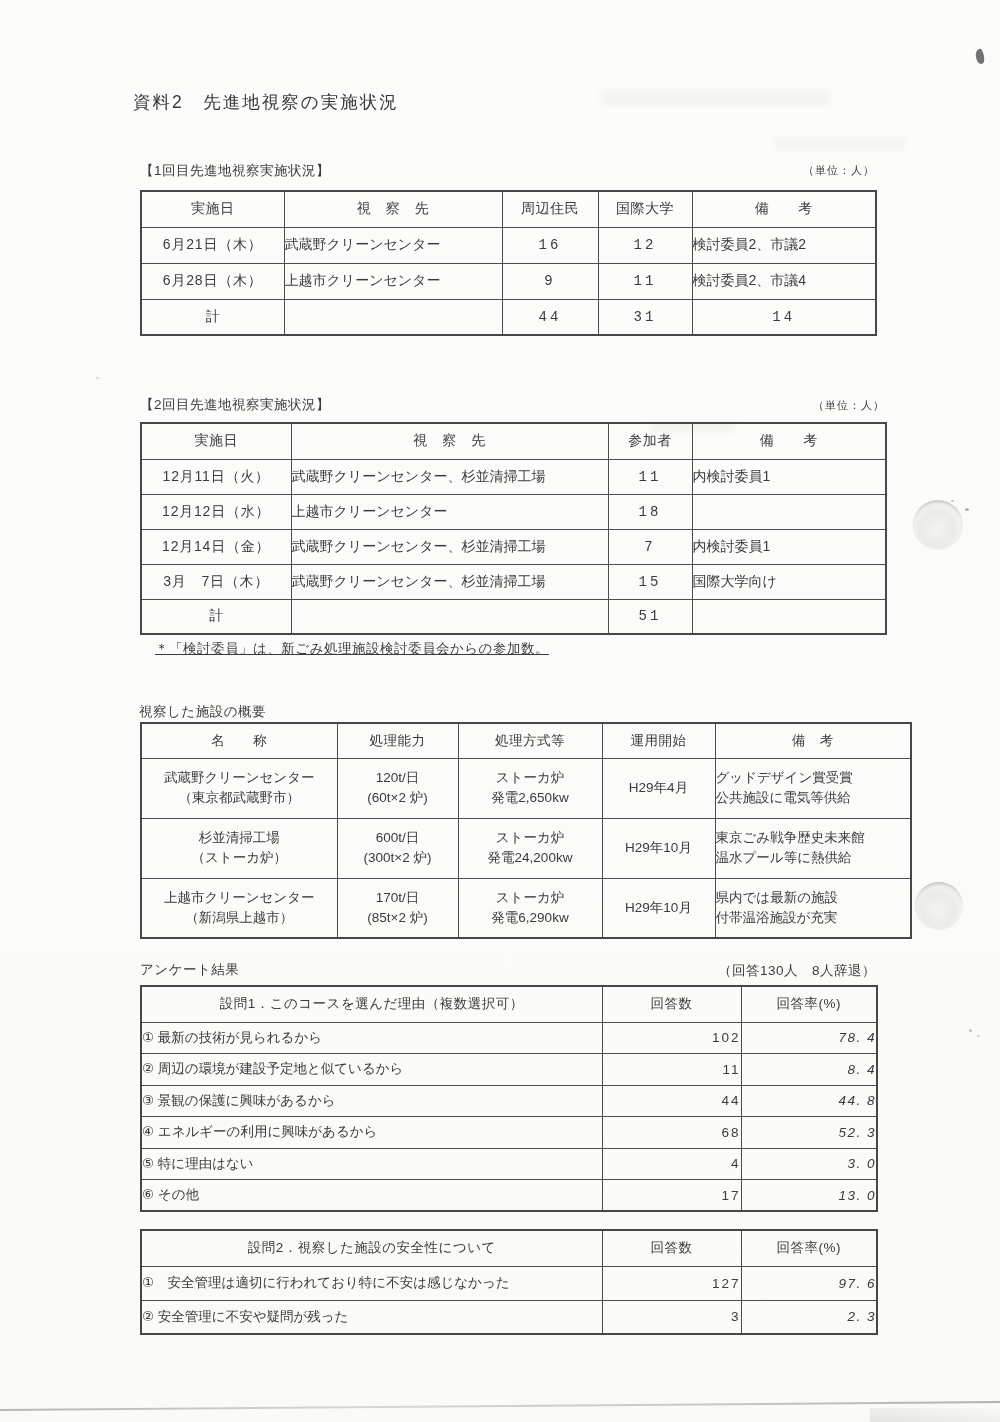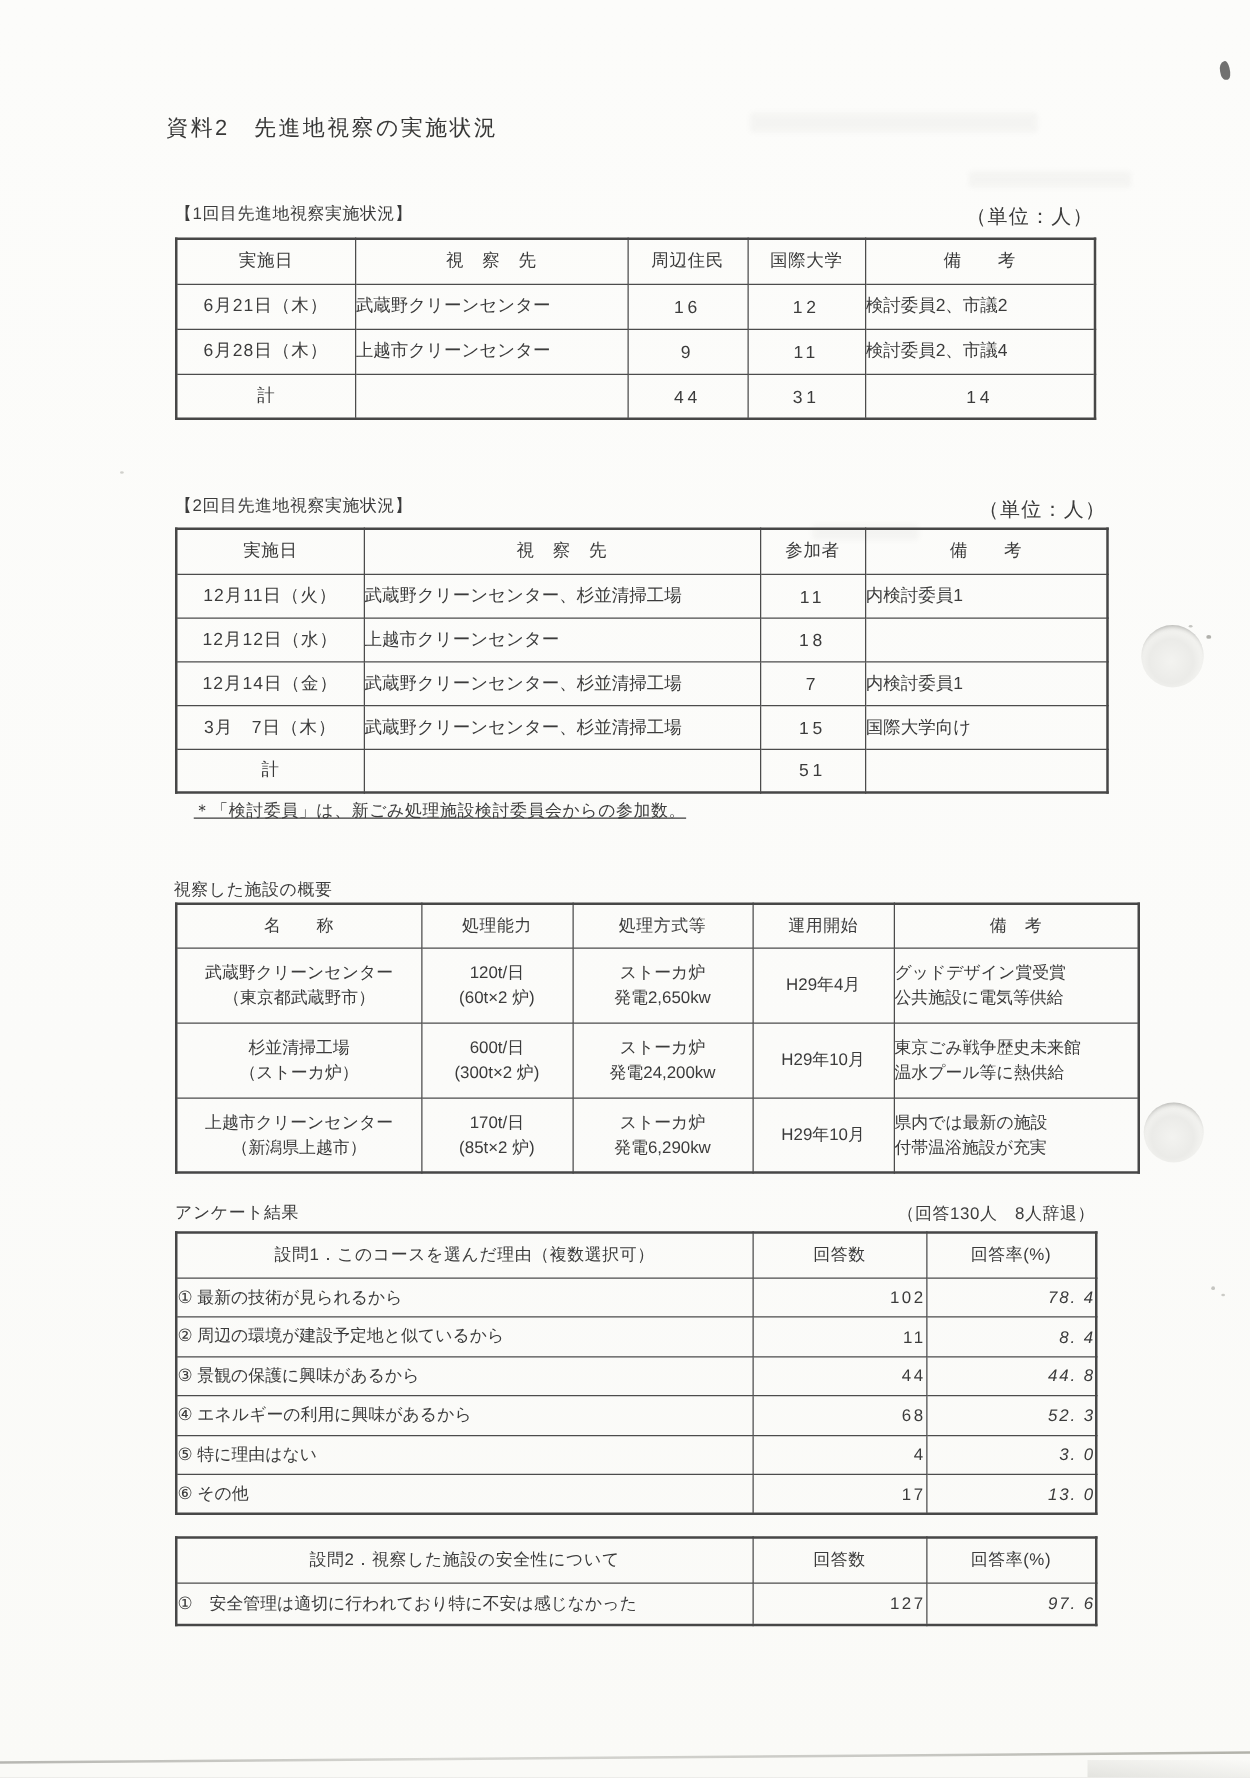--- a/index.html
+++ b/index.html
@@ -6,36 +6,36 @@
   .page{
     position:relative;width:1000px;height:1422px;margin:0 auto;
     background:linear-gradient(180deg,#fcfcfa 0%,#fbfbf9 60%,#fafaf7 100%);
     overflow:hidden;
     font-family:"Liberation Sans","DejaVu Sans",sans-serif;
     color:#3a3a3a;
   }
   .abs{position:absolute;}
   .title{left:133px;top:90px;font-size:17.5px;letter-spacing:2px;color:#383838;}
   .cap{font-size:13.5px;letter-spacing:0.5px;color:#3c3c3c;}
-  .unit{font-size:16px;letter-spacing:1px;text-align:right;color:#3c3c3c;}
+  .unit{font-size:11px;letter-spacing:1px;text-align:right;color:#3c3c3c;}
   table.tbl{
     position:absolute;border-collapse:collapse;table-layout:fixed;
     border:2px solid #474747;background:transparent;
   }
   .tbl th,.tbl td{
     border:1.5px solid #4c4c4c;font-weight:normal;font-size:14px;
     padding:0;overflow:hidden;white-space:nowrap;color:#3b3b3b;
     vertical-align:middle;
   }
   .tbl th{text-align:center;letter-spacing:0.5px;}
   .f13 th,.f13 td{font-size:13.5px;}
   .l{text-align:left;padding-left:11px;}
   .c{text-align:center;}
   .r{text-align:right;}
-  .num{letter-spacing:3px;}
+  .num{letter-spacing:3px;font-family:Liberation Mono, monospace;}
   .date{letter-spacing:0.8px;}
   .pr-count{padding-right:24px;letter-spacing:2px;}
   .pr-rate{padding-right:15px;letter-spacing:1.5px;font-style:italic;}
   .qlabel{padding-left:24px;}
   .qhead{text-align:left;padding-left:10px;letter-spacing:0.3px;}
   .line2 div{line-height:20px;}
   .notecell{padding-left:9px;}
   
   .art{position:absolute;}
   .comma{left:976px;top:49px;width:8px;height:15px;background:#4e4e4e;
@@ -295,20 +295,25 @@
         <tr style="height:36px">
       <th class="qhead">設問2．視察した施設の安全性について</th>
       <th>回答数</th>
       <th>回答率(%)</th>
     </tr>
     <tr style="height:34px">
       <td class="l qlabel">①　安全管理は適切に行われており特に不安は感じなかった</td>
       <td class="r pr-count">127</td>
       <td class="r pr-rate">97. 6</td>
     </tr>
+    <tr style="height:34px">
+      <td class="l qlabel">② 安全管理に不安や疑問が残った</td>
+      <td class="r pr-count">3</td>
+      <td class="r pr-rate">2. 3</td>
+    </tr>
   </tbody>
     </table>
 
   <div class="art comma"></div>
   <div class="art hole hole1"></div>
   <div class="art hole hole2"></div>
   <div class="sp" style="left:965px;top:508px;width:4px;height:3px;opacity:.7"></div>
   <div class="sp" style="left:951px;top:500px;width:3px;height:2px;opacity:.5"></div>
   <div class="sp" style="left:969px;top:1029px;width:3px;height:3px;opacity:.5"></div>
   <div class="sp" style="left:977px;top:1035px;width:3px;height:2px;opacity:.45"></div>

